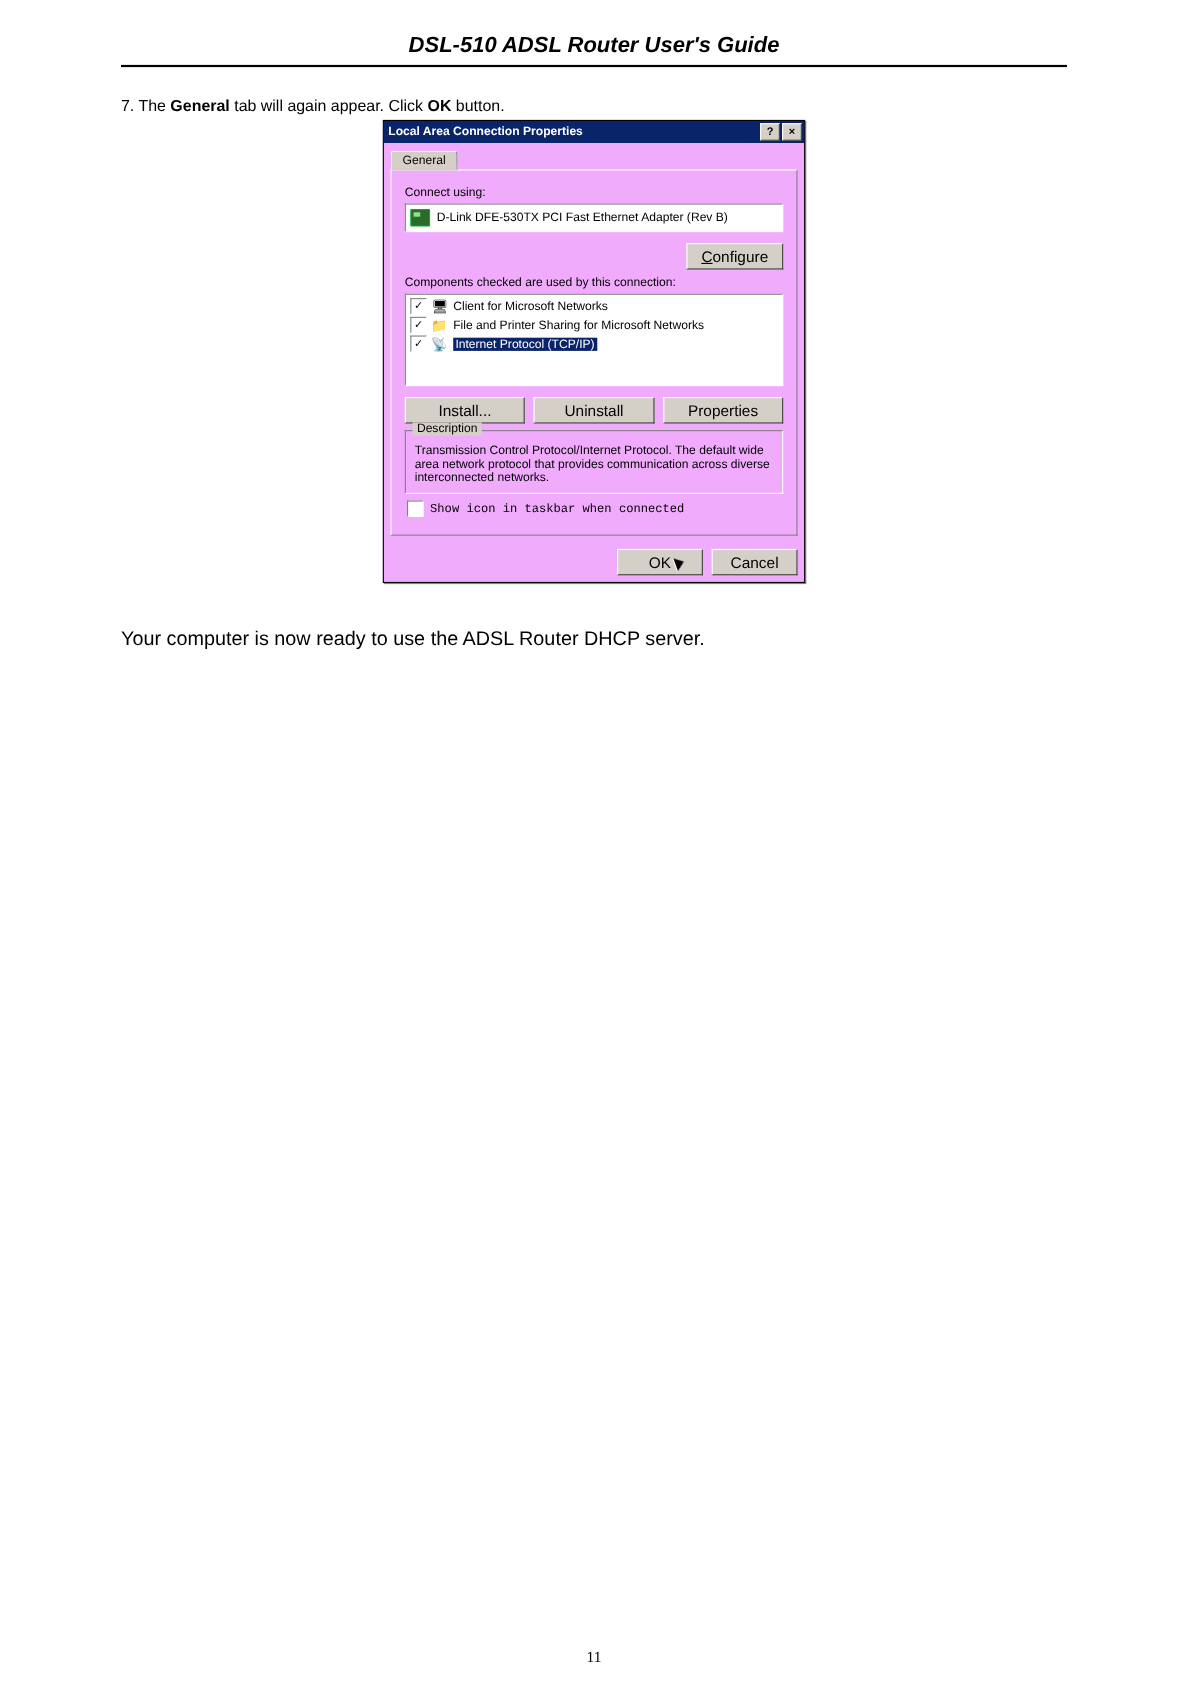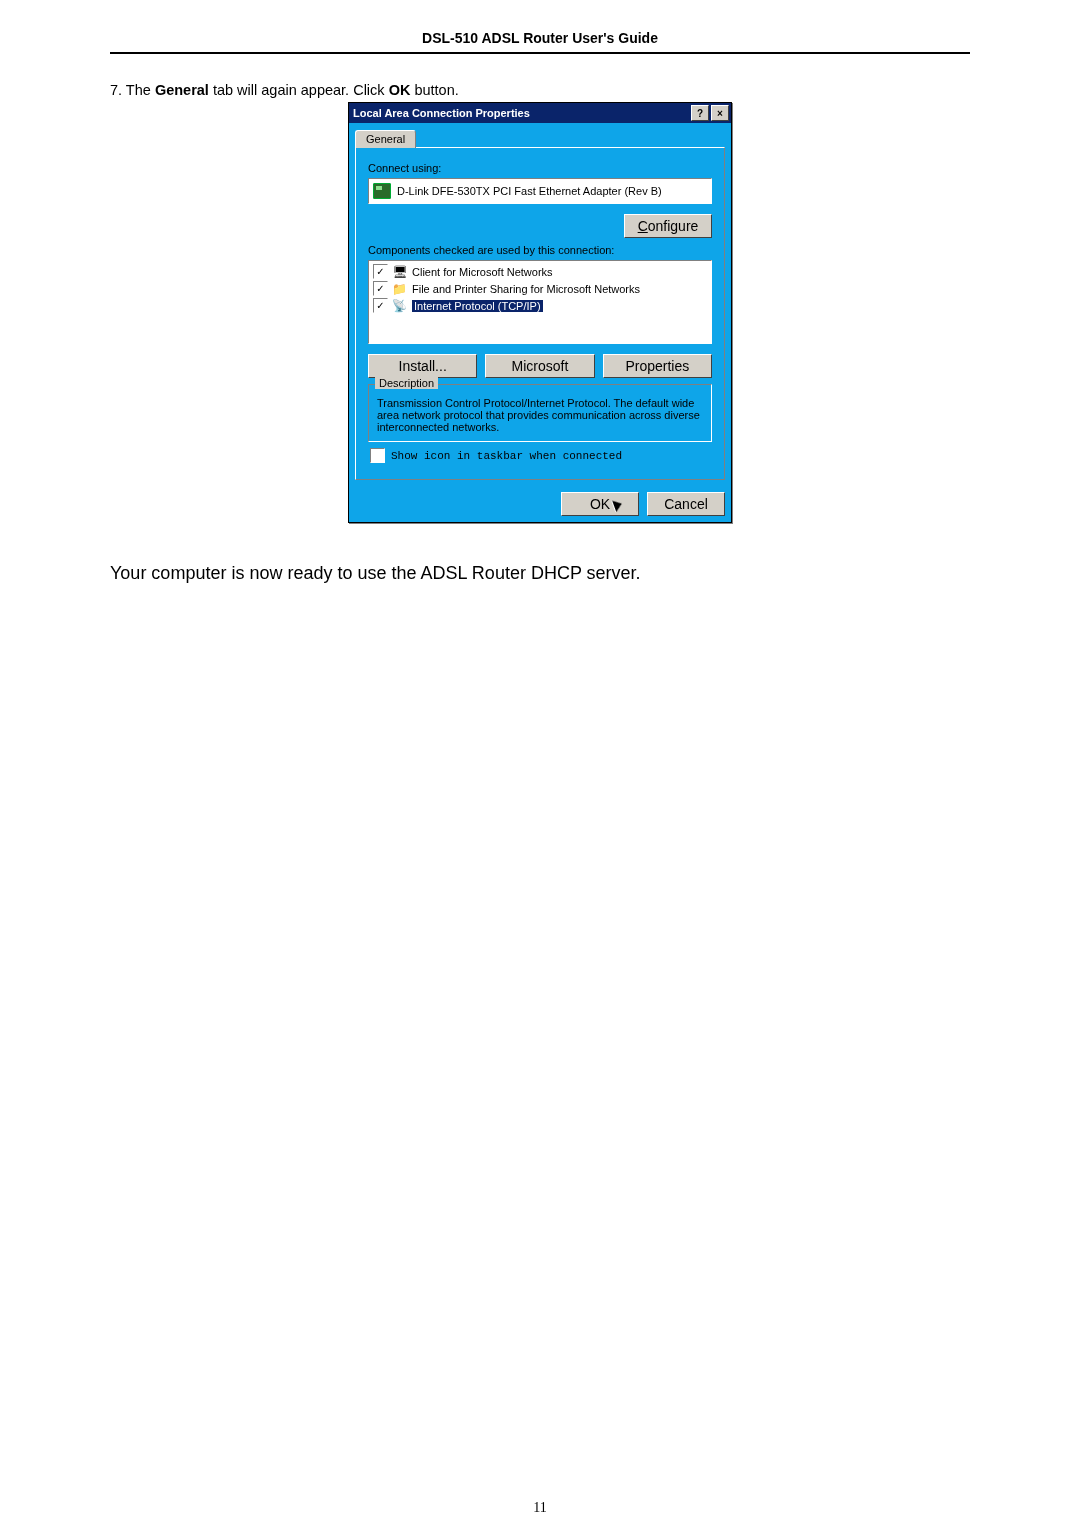--- a/index.html
+++ b/index.html
@@ -10,43 +10,44 @@
     width: 1080px;
     height: 1528px;
     position: relative;
     box-sizing: border-box;
   }
   .page {
     padding: 30px 110px 20px 110px;
   }
   .header-title {
     text-align: center;
-    font-size: 14px;
+    font-size: 20px;
     font-weight: bold;
+    font-style: italic;
     color: #000;
     padding-bottom: 6px;
   }
   .header-rule {
     border: 0;
     border-top: 2px solid #000;
     margin: 0 0 28px 0;
   }
   .instruction {
     font-size: 14.5px;
     color: #000;
     margin: 0 0 4px 0;
   }
   .dialog-wrap {
     display: flex;
     justify-content: center;
   }
   .dialog {
     width: 382px;
     border: 1px solid #000;
-    background: #0ea5e9;
+    background: #f0abfc;
     font-family: Tahoma, Arial, sans-serif;
     font-size: 11px;
     box-shadow: 1px 1px 0 #808080;
   }
   .titlebar {
     background: #0a246a;
     color: #fff;
     height: 20px;
     display: flex;
     align-items: center;
@@ -214,21 +215,21 @@
           </div>
           <div class="listrow">
             <span class="chk checked"></span>
             <span class="comp-icon">📡</span>
             <span class="sel">Internet Protocol (TCP/IP)</span>
           </div>
         </div>
 
         <div class="btnrow3">
           <button class="btn">Install...</button>
-          <button class="btn">Microsoft</button>
+          <button class="btn">Uninstall</button>
           <button class="btn">Properties</button>
         </div>
 
         <div class="groupbox">
           <div class="legend">Description</div>
           <div>Transmission Control Protocol/Internet Protocol. The default wide area network protocol that provides communication across diverse interconnected networks.</div>
         </div>
 
         <div class="chkline">
           <span class="bigchk"></span>

